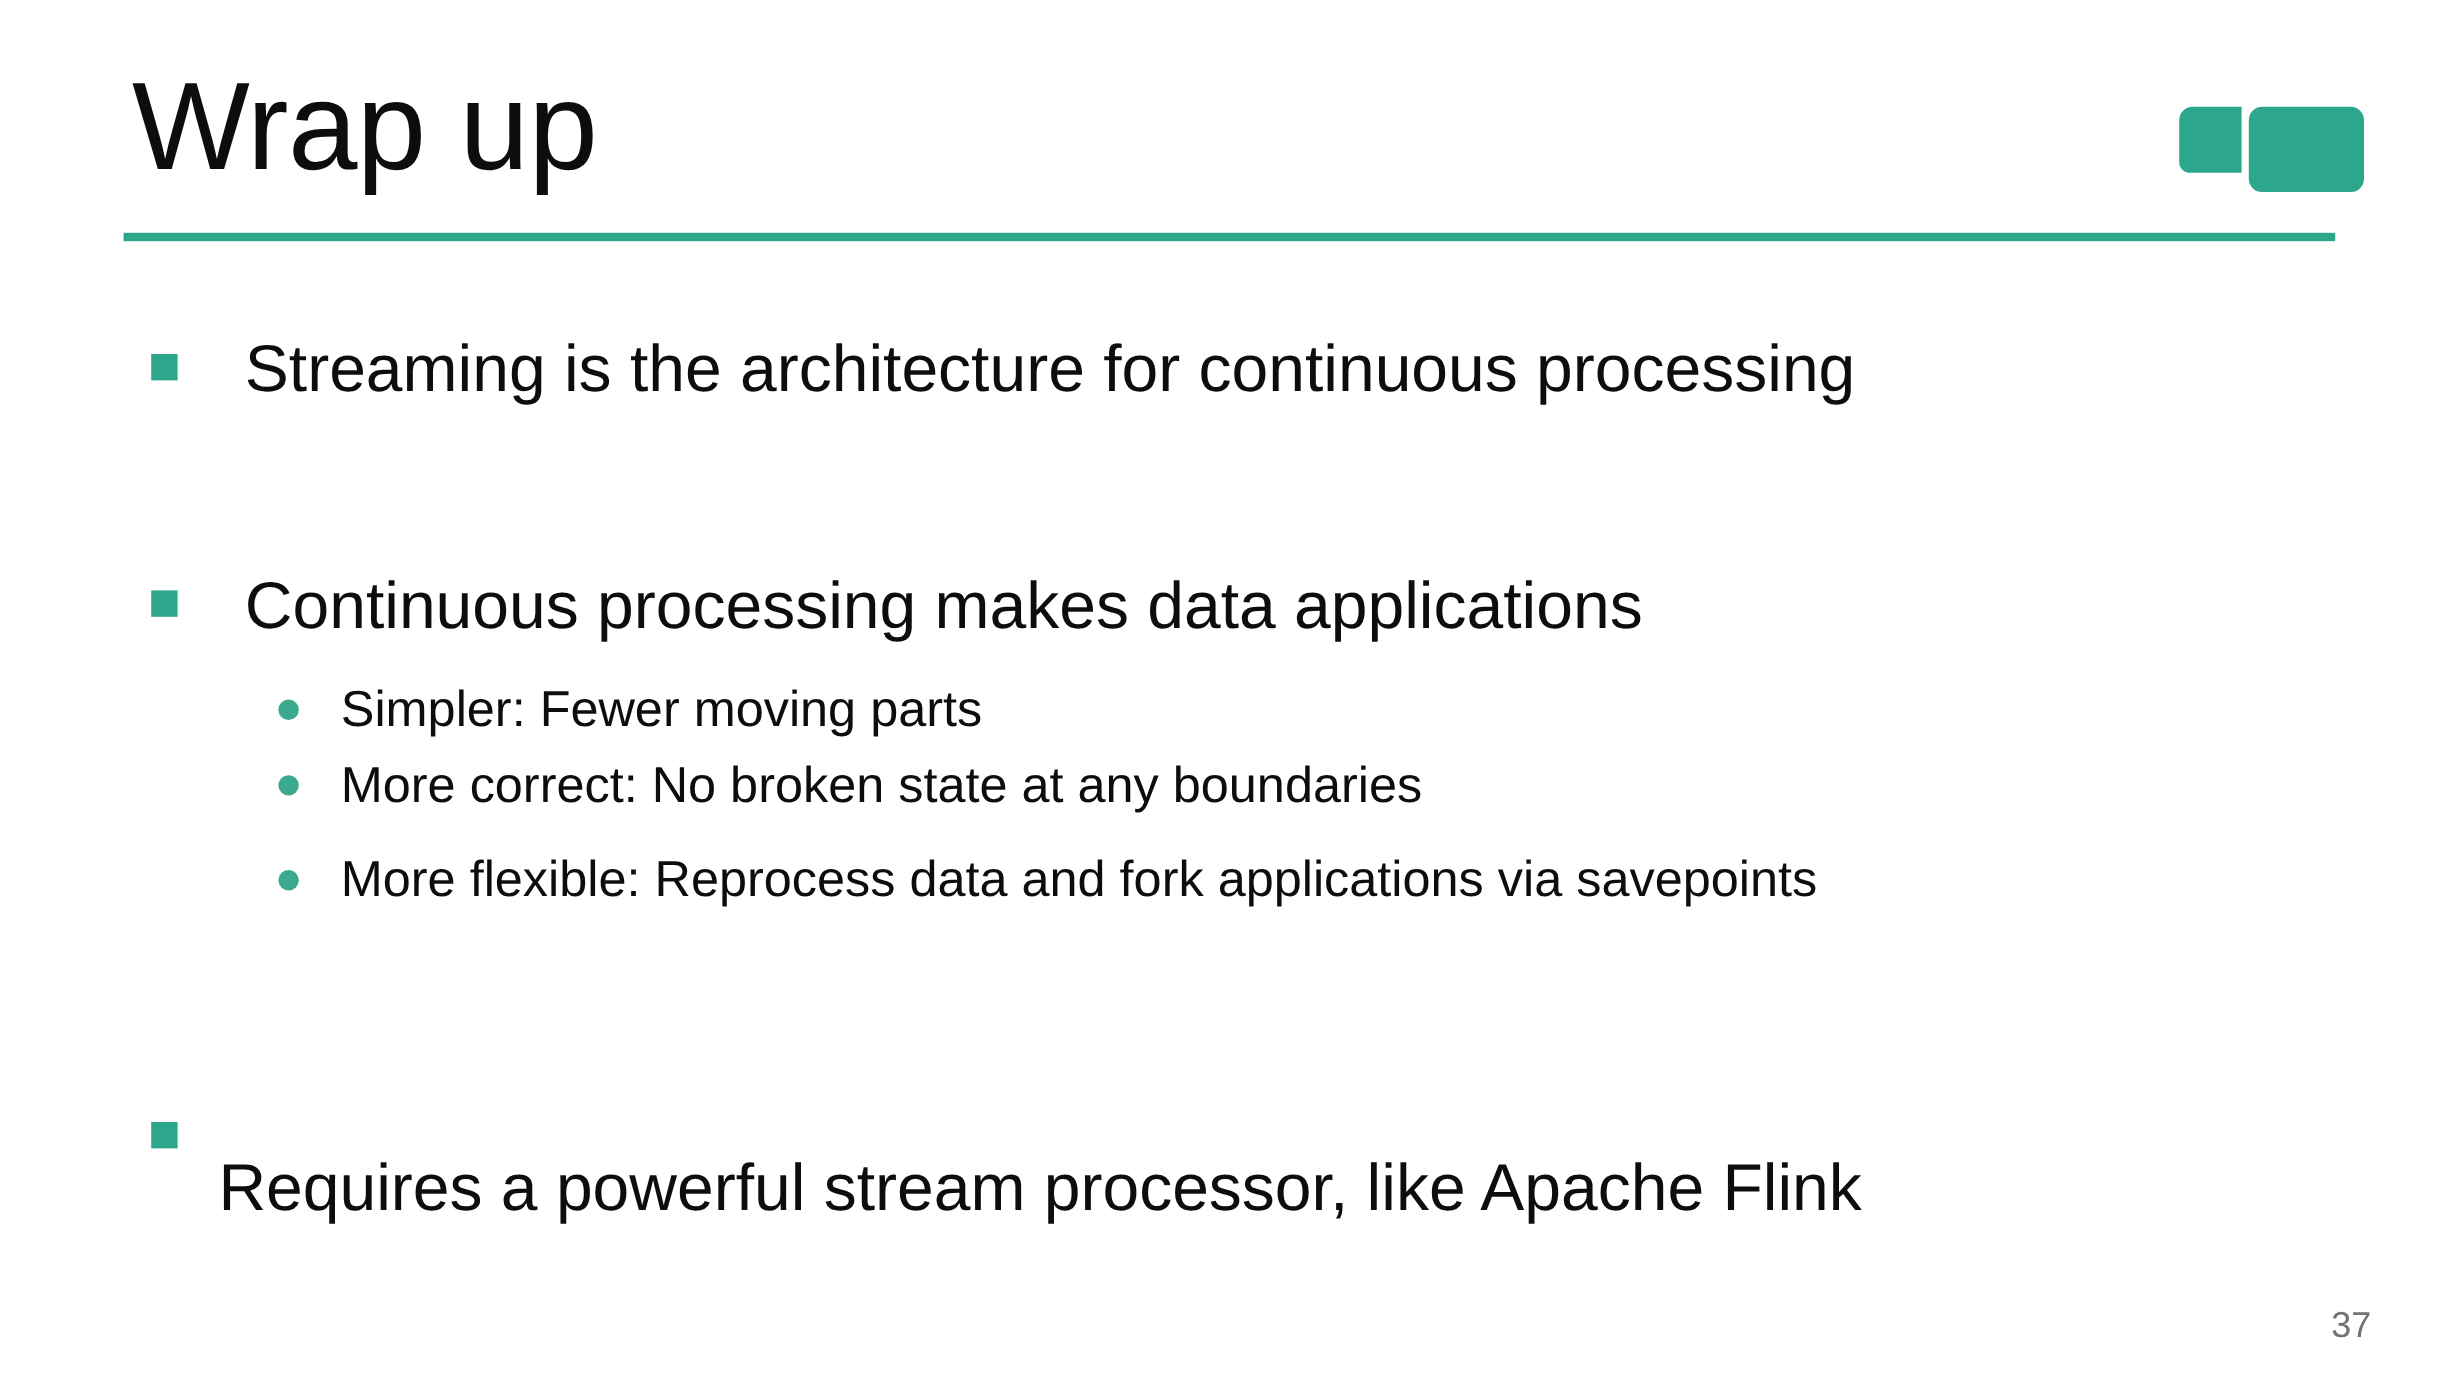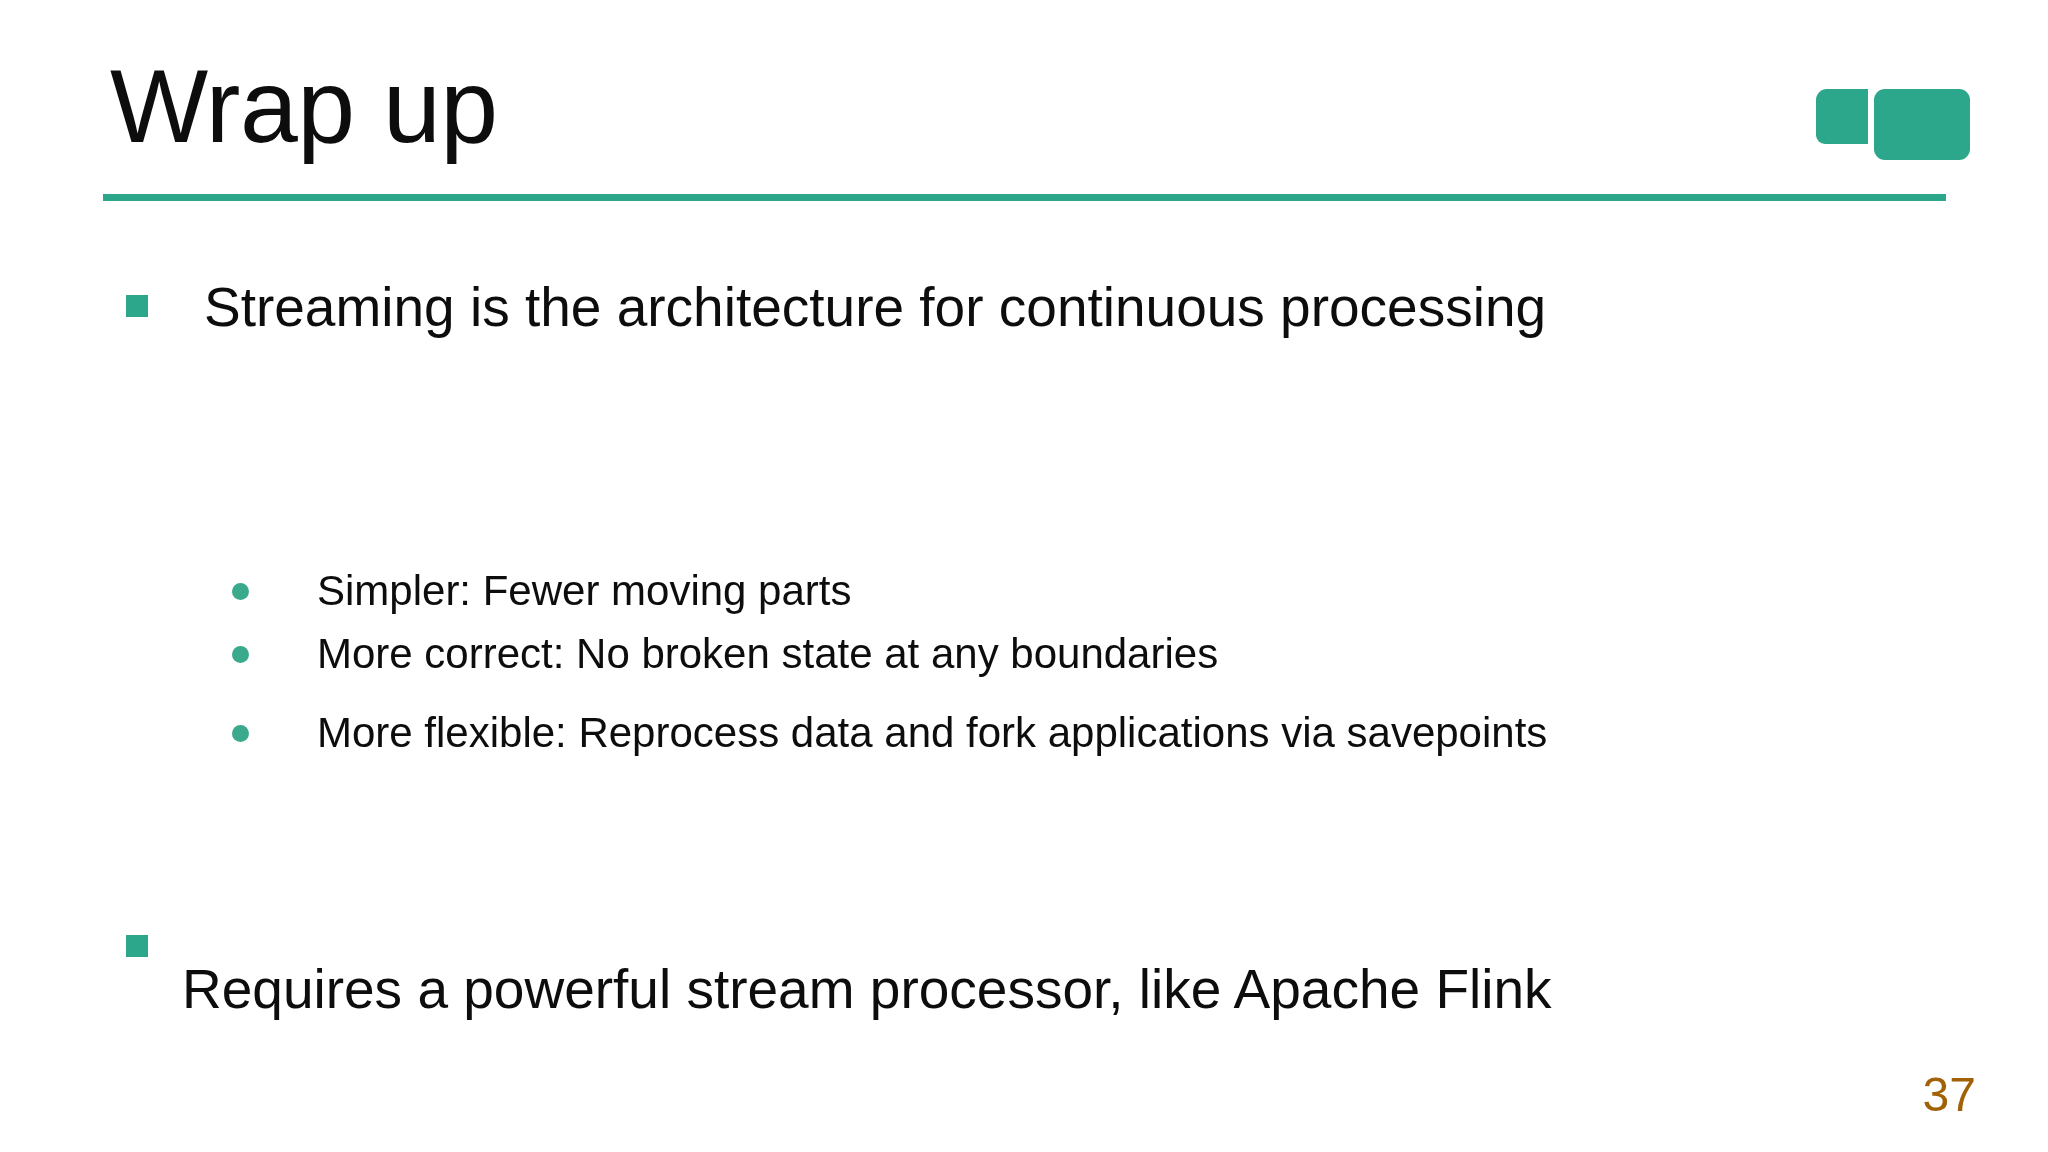--- a/index.html
+++ b/index.html
@@ -120,43 +120,43 @@
   }
   .bullet-l2 .marker {
     width: 17px;
     height: 17px;
     border-radius: 50%;
     background: #3BA98C;
     flex: 0 0 auto;
     margin-top: 17px;
   }
   .bullet-l2 .text {
-    margin-left: 68px;
+    margin-left: 35px;
     font-size: 42px;
     line-height: 1.2;
     color: #0d0d0d;
     font-weight: 400;
     white-space: nowrap;
   }
 
   
   .b1  { top: 275px; }
   .b2  { top: 472px; }
   .s1  { top: 566px; }
   .s2  { top: 629px; }
   .s3  { top: 708px; }
   .b3  { top: 915px; flex-direction: column; }
 
   
   .page-number {
     position: absolute;
     right: 72px;
     bottom: 30px;
-    font-size: 48px;
-    color: #a16207;
+    font-size: 30px;
+    color: #737373;
     font-weight: 400;
   }
 </style>
 </head>
 <body>
 
 <div class="slide">
 
   <div class="slide-title">Wrap up</div>
 
@@ -168,20 +168,24 @@
     <div class="logo-rect-big2"></div>
   </div>
 
   <div class="body">
 
     <div class="bullet-l1 b1">
       <span class="marker"></span>
       <span class="text">Streaming is the architecture for continuous processing</span>
     </div>
 
+    <div class="bullet-l1 b2">
+      <span class="marker"></span>
+      <span class="text">Continuous processing makes data applications</span>
+    </div>
 
     <div class="bullet-l2 s1">
       <span class="marker"></span>
       <span class="text">Simpler: Fewer moving parts</span>
     </div>
 
     <div class="bullet-l2 s2">
       <span class="marker"></span>
       <span class="text">More correct: No broken state at any boundaries</span>
     </div>

